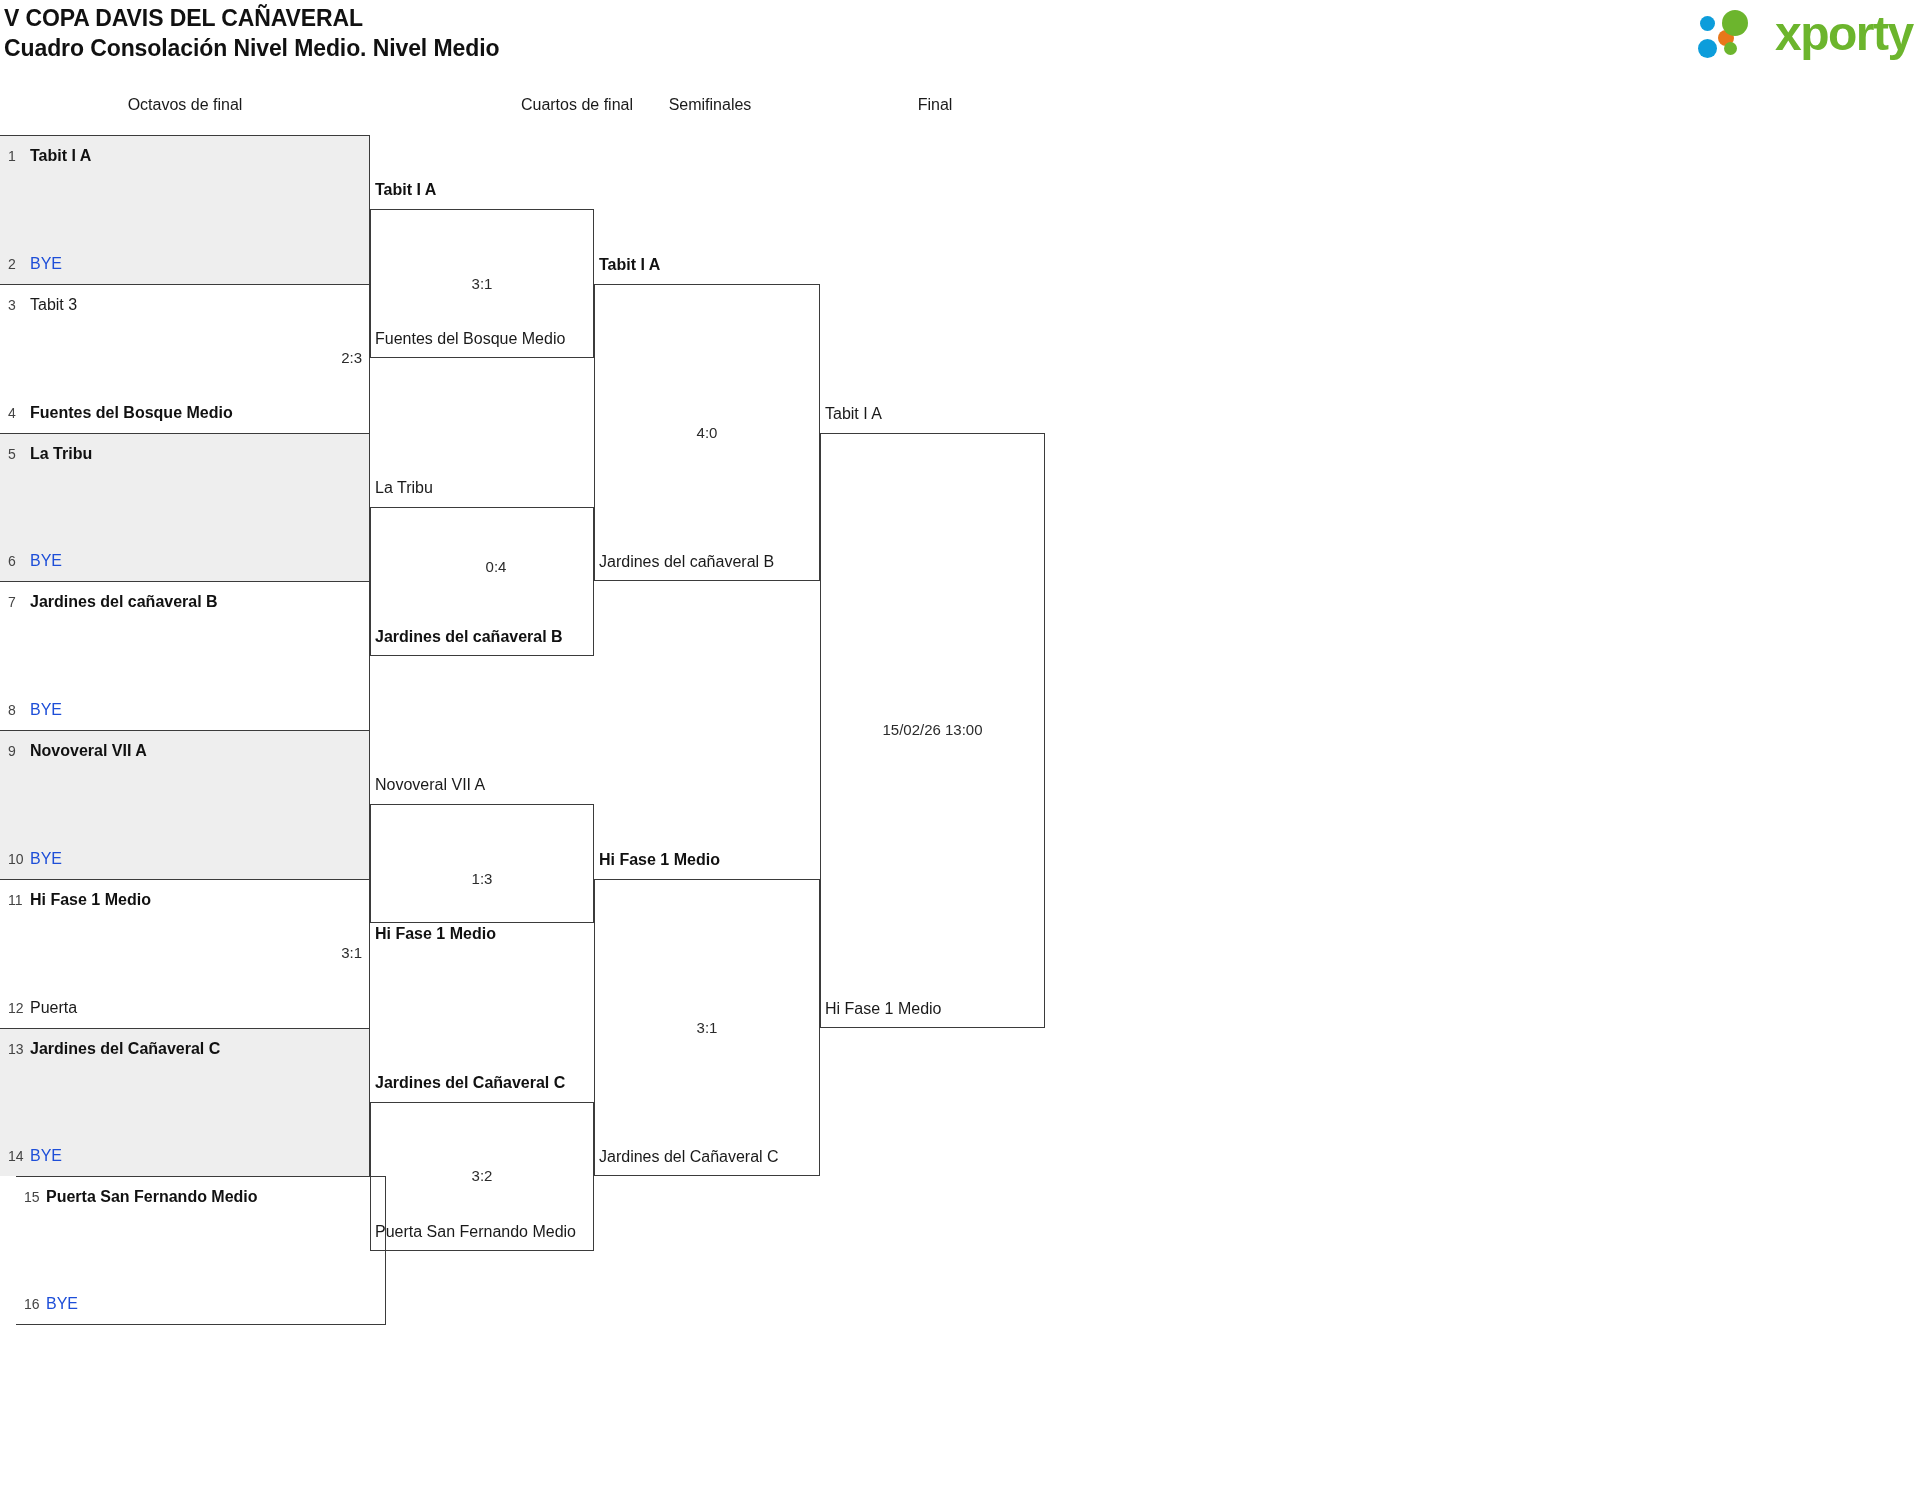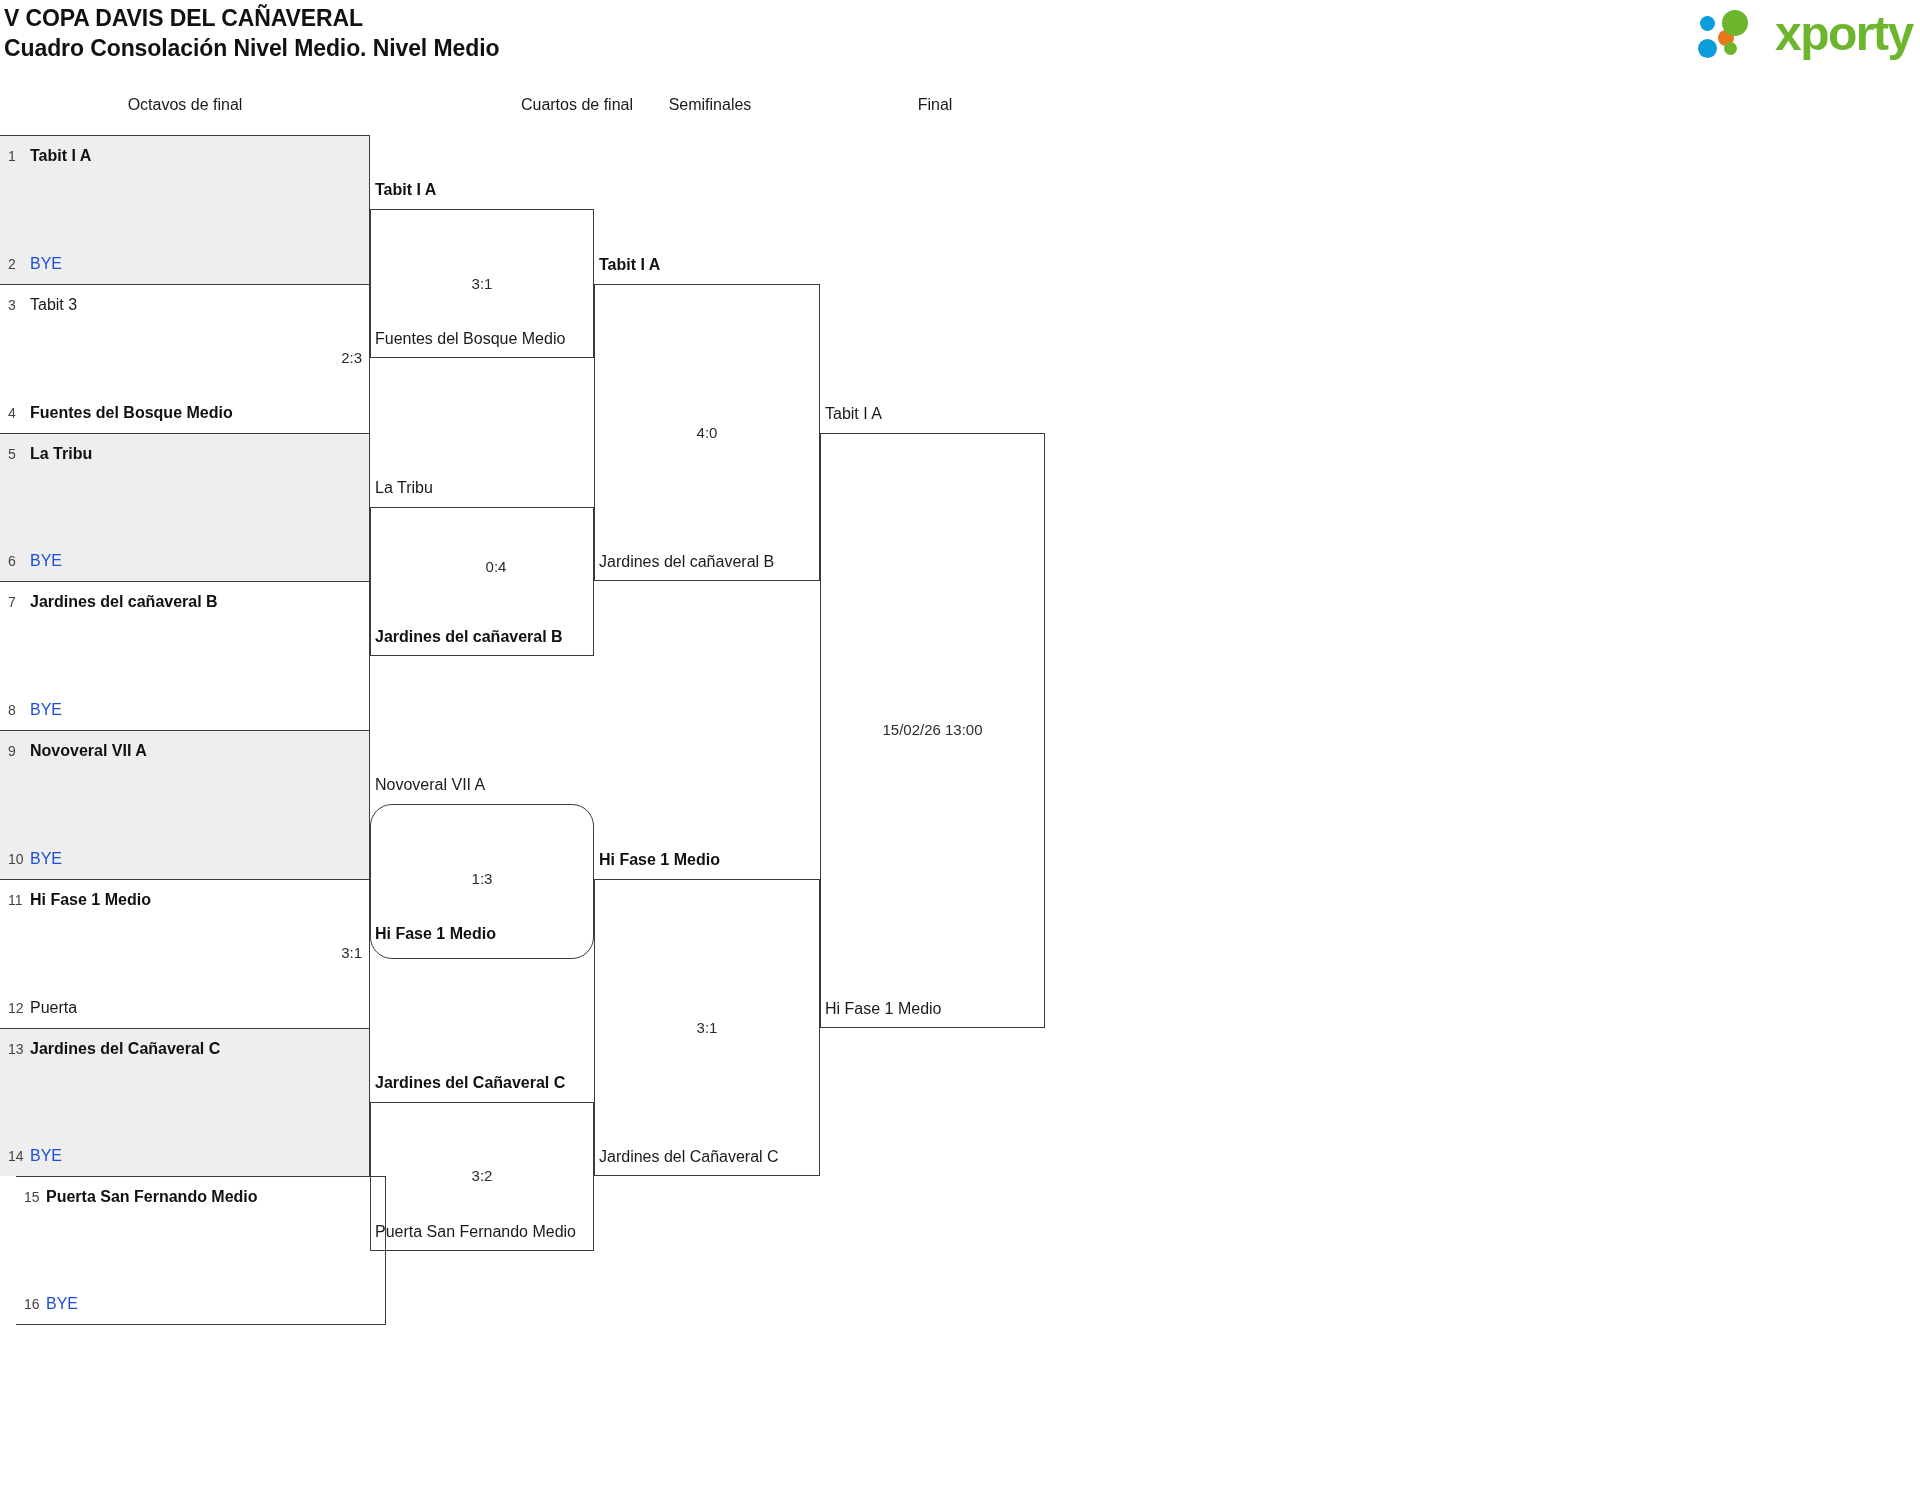--- a/index.html
+++ b/index.html
@@ -284,21 +284,21 @@
     <div class="mbox" style="left: 370px; top: 209.375px; width: 224px; height: 148.75px;">
       <div class="mbox-score" style="top: 64.375px;">3:1</div>
     </div>
     <div class="adv-name winner" style="left: 375px; top: 181.375px;">Tabit I A</div>
     <div class="adv-name" style="left: 375px; top: 330.125px;">Fuentes del Bosque Medio</div>
     <div class="mbox" style="left: 370px; top: 506.875px; width: 224px; height: 148.75px;">
       <div class="mbox-score" style="top: 50px; padding-left: 28px;">0:4</div>
     </div>
     <div class="adv-name" style="left: 375px; top: 478.875px;">La Tribu</div>
     <div class="adv-name winner" style="left: 375px; top: 627.625px;">Jardines del cañaveral B</div>
-    <div class="mbox" style="left: 370px; top: 804.375px; width: 224px; height: 155px; border-radius: 22px;">
+    <div class="mbox" style="left: 370px; top: 804.375px; width: 224px; height: 119px;">
       <div class="mbox-score" style="top: 64.375px;">1:3</div>
     </div>
     <div class="adv-name" style="left: 375px; top: 776.375px;">Novoveral VII A</div>
     <div class="adv-name winner" style="left: 375px; top: 925.125px;">Hi Fase 1 Medio</div>
     <div class="mbox" style="left: 370px; top: 1101.88px; width: 224px; height: 148.75px;">
       <div class="mbox-score" style="top: 64.375px;">3:2</div>
     </div>
     <div class="adv-name winner" style="left: 375px; top: 1073.88px;">Jardines del Cañaveral C</div>
     <div class="adv-name" style="left: 375px; top: 1222.62px;">Puerta San Fernando Medio</div>
     <div class="mbox" style="left: 594px; top: 283.75px; width: 226px; height: 297.5px;">

